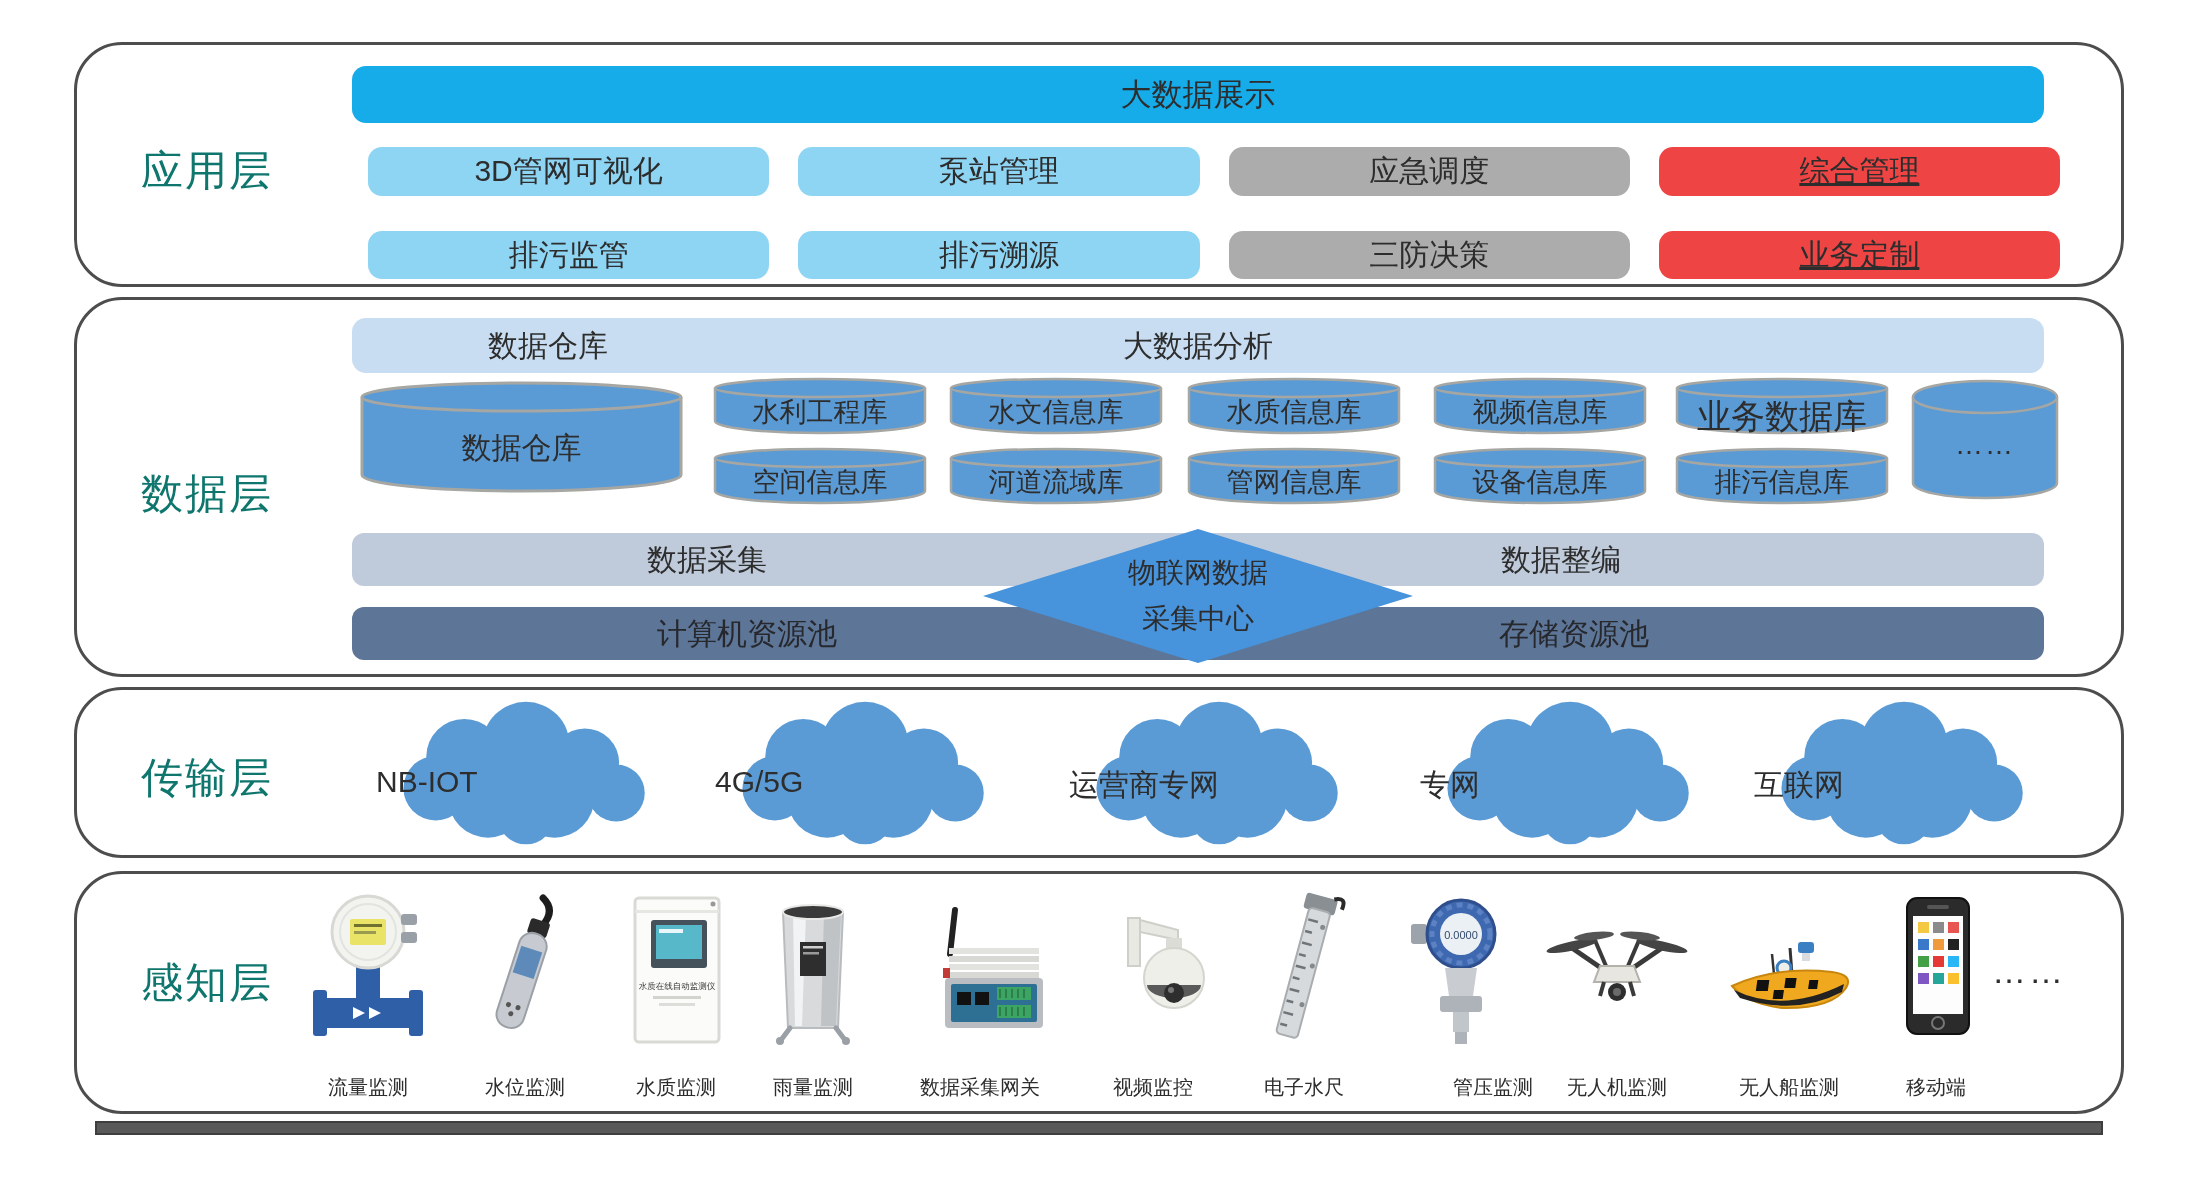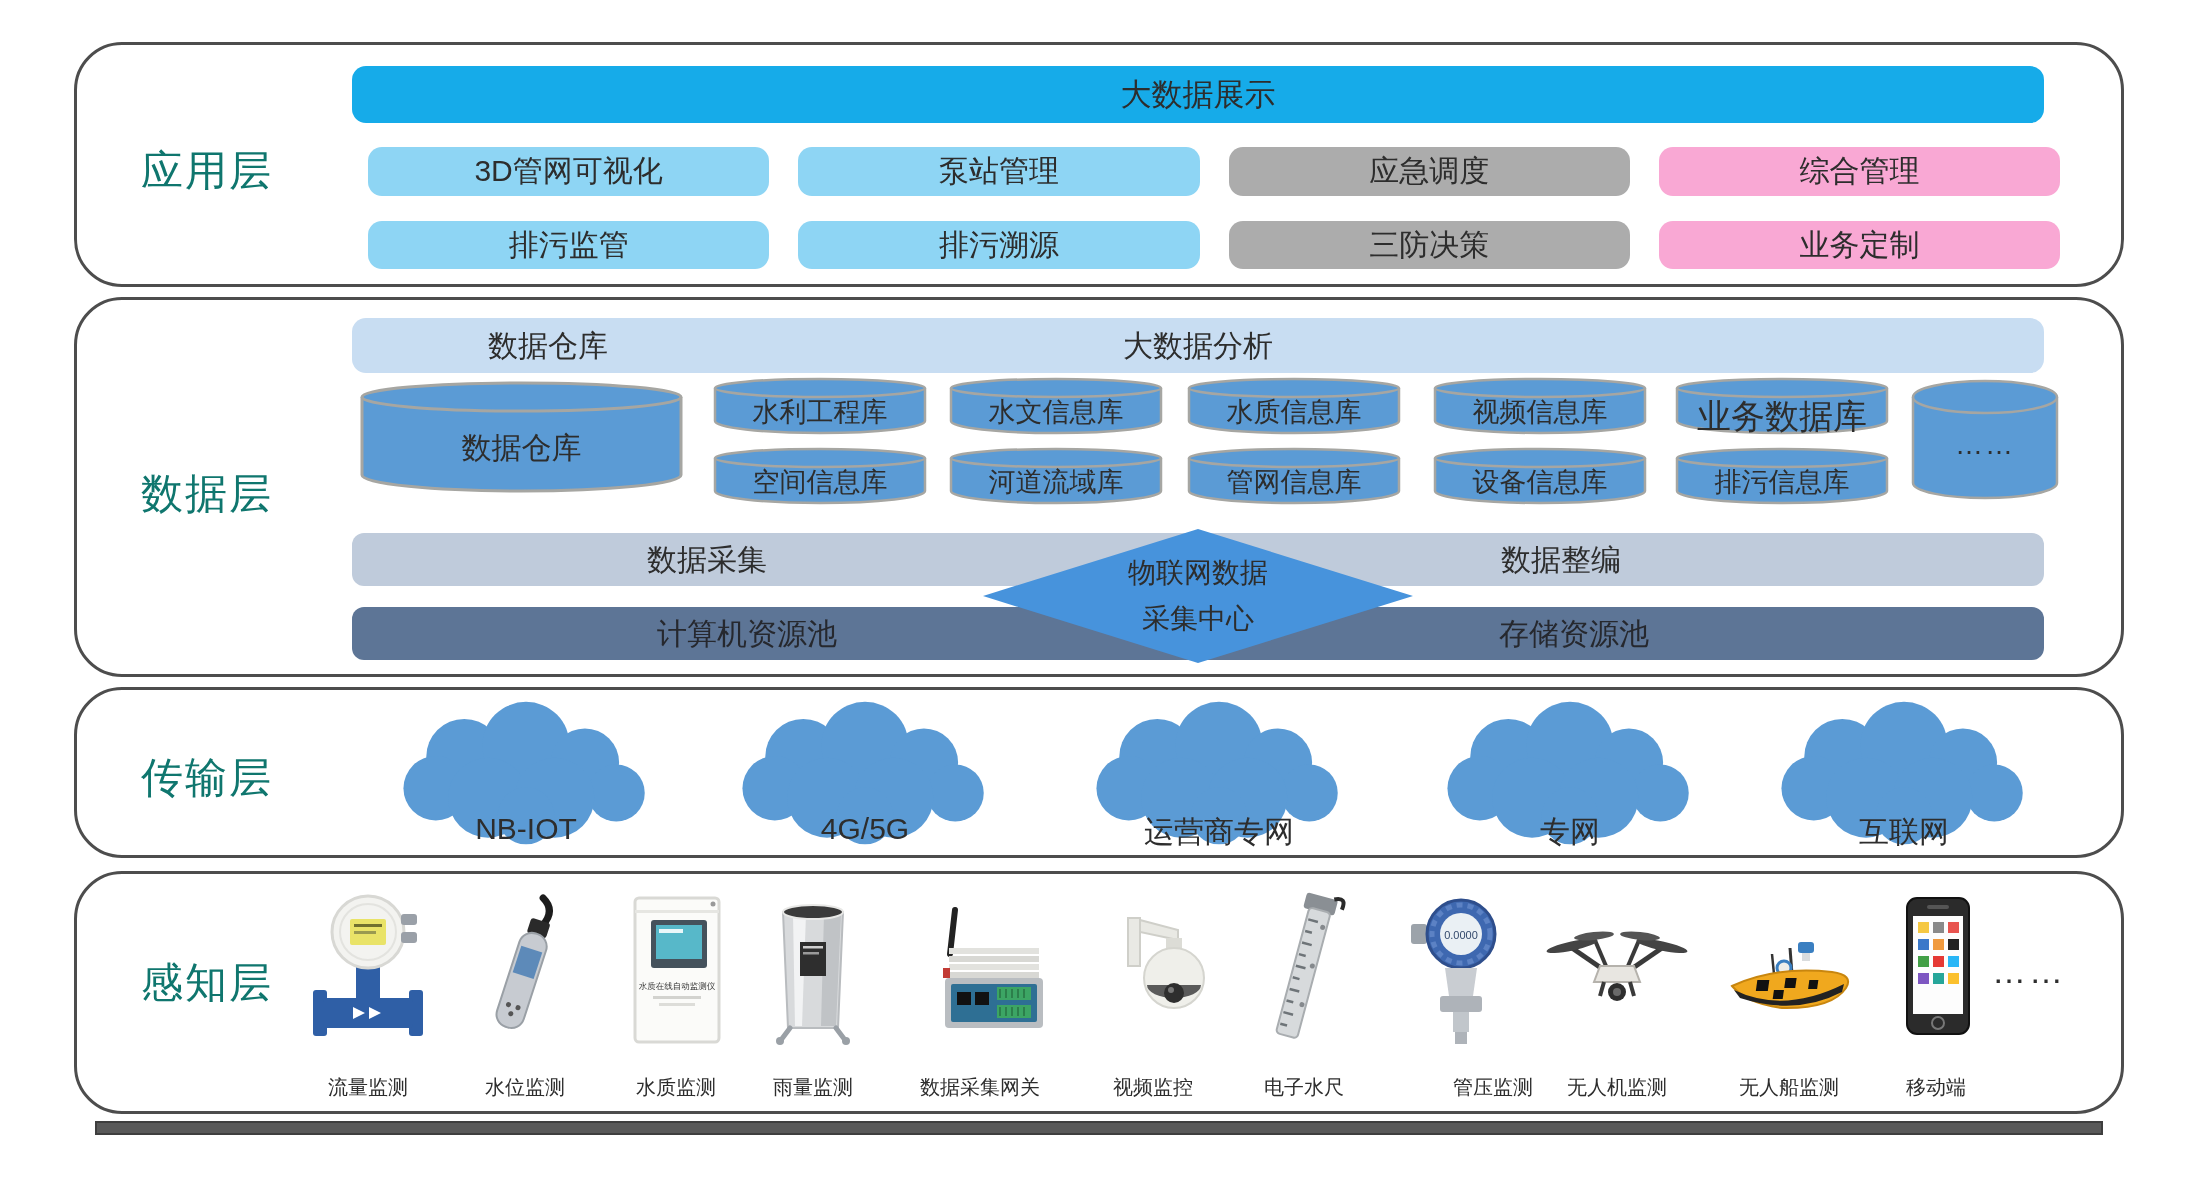--- a/index.html
+++ b/index.html
@@ -9,43 +9,43 @@
   #panel-app{top:42px;height:245px;}
   #panel-data{top:297px;height:380px;}
   #panel-trans{top:687px;height:171px;}
   #panel-sense{top:871px;height:243px;}
   .layer-label{position:absolute;width:230px;text-align:center;font-size:42px;letter-spacing:2px;color:#0f766e;}
   
   .app-banner{position:absolute;left:352px;top:66px;width:1692px;height:57px;border-radius:14px;
               background:#16ABE9;display:flex;align-items:center;justify-content:center;font-size:31px;}
   .app-row{position:absolute;left:352px;width:1692px;display:grid;grid-template-columns:repeat(4,1fr);gap:29px;margin-left:16px;}
   #app-row1{top:147px;height:49px;}
-  #app-row2{top:221px;height:48px;}
+  #app-row2{top:231px;height:48px;}
   .app-btn{border-radius:14px;display:flex;align-items:center;justify-content:center;font-size:30px;}
   .app-btn.light{background:#8ED5F4;}
   .app-btn.gray{background:#ACACAC;}
-  .app-btn.slate{background:#f9a8d4;}
+  .app-btn.slate{background:#ef4444;text-decoration:underline;}
   
   .data-banner{position:absolute;left:352px;top:318px;width:1692px;height:55px;border-radius:14px;background:#C8DDF2;font-size:30px;}
   .data-banner span{position:absolute;top:50%;transform:translate(-50%,-50%);white-space:nowrap;}
   .cyl{position:absolute;}
   .cyl svg{position:absolute;left:0;top:0;width:100%;height:100%;}
   .cyl .cyl-label{position:relative;width:100%;text-align:center;white-space:nowrap;}
   .bar{position:absolute;left:352px;width:1692px;height:53px;border-radius:12px;font-size:30px;}
   .bar span{position:absolute;top:50%;transform:translate(-50%,-50%);white-space:nowrap;}
   #collect-bar{top:533px;background:#BFCBDB;}
   #resource-bar{top:607px;background:#5D7596;color:#26282E;}
   .diamond{position:absolute;left:983px;top:529px;width:430px;height:134px;z-index:6;}
   .diamond svg{position:absolute;left:0;top:0;width:100%;height:100%;}
   .diamond .dtext{position:absolute;left:0;top:0;width:100%;height:100%;display:flex;flex-direction:column;
                   align-items:center;justify-content:center;gap:8px;font-size:28px;}
   
   .cloud{position:absolute;top:698px;width:300px;height:152px;}
   .cloud svg{position:absolute;left:0;top:0;width:100%;height:100%;}
-  .cloud .cloud-label{position:absolute;left:0;top:44%;width:100%;text-align:center;font-size:30px;margin-top:47px;}
+  .cloud .cloud-label{position:absolute;left:0;top:44%;width:100%;font-size:30px;}
   
   .device{position:absolute;top:890px;width:150px;text-align:center;}
   .device .art{width:150px;height:160px;}
   .device .device-label{margin-top:20px;font-size:20px;white-space:nowrap;}
   .more-dots{position:absolute;font-size:34px;letter-spacing:3px;color:#2D2D2D;}
   .bottom-bar{position:absolute;left:95px;top:1121px;width:2008px;height:14px;background:#595959;border:2px solid #3E3E3E;box-sizing:border-box;}
 </style>
 </head>
 <body>
 

